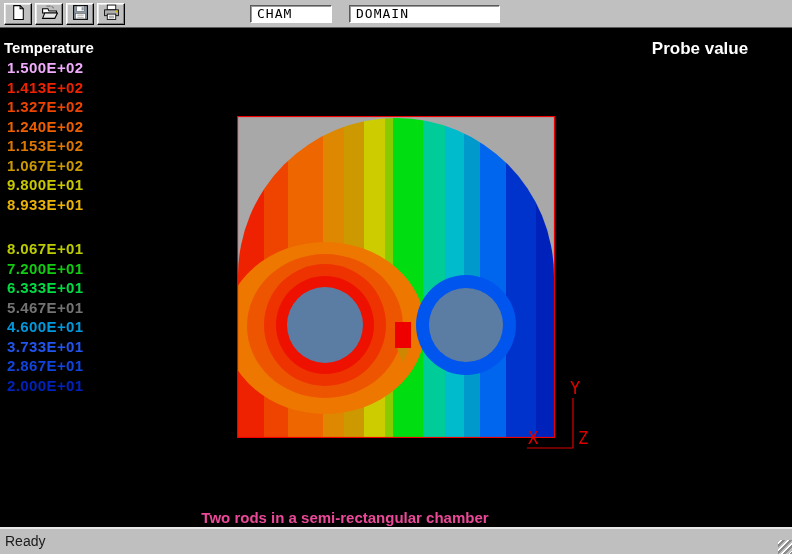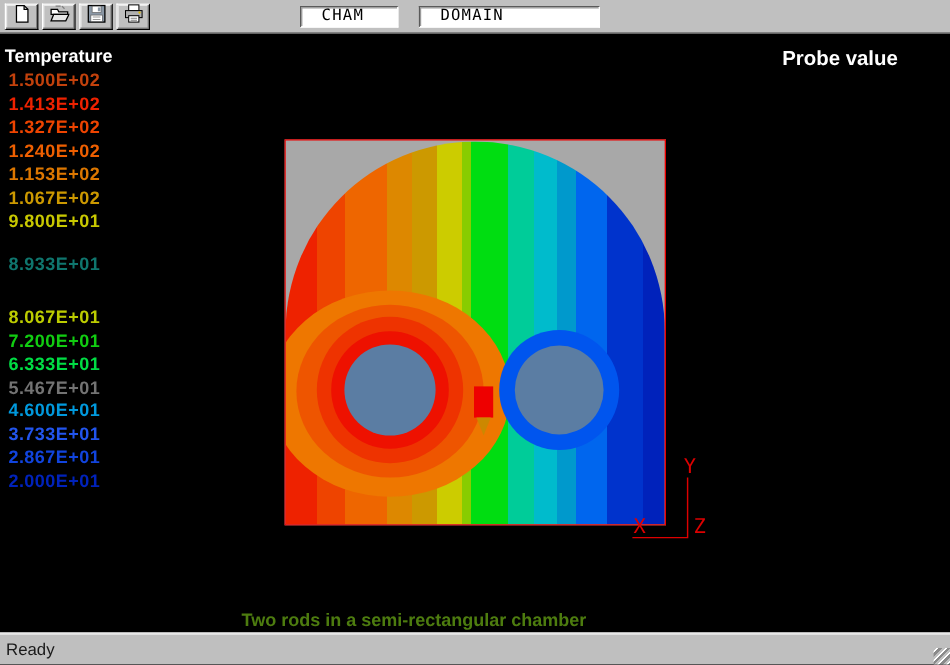--- a/index.html
+++ b/index.html
@@ -18,35 +18,35 @@
     background:#c0c0c0; border:1px solid; border-color:#ffffff #000000 #000000 #ffffff;
     box-shadow: inset -1px -1px 0 #808080, inset 1px 1px 0 #e8e8e8;
     display:flex; align-items:center; justify-content:center; cursor:pointer;
   }
   .tbtn svg { width:17px; height:17px; }
   .tfield {
     position:absolute; top:5px; height:18px; background:#ffffff;
     border:1px solid; border-color:#5a5a5a #ffffff #ffffff #5a5a5a;
     box-shadow: inset 1px 1px 0 #9a9a9a;
     font-family:"DejaVu Sans Mono", monospace; font-size:13px; letter-spacing:1px;
-    color:#000; line-height:16px; padding-left:17px;
+    color:#000; line-height:16px; padding-left:6px;
   }
   
   .canvas { position:absolute; left:0; top:29px; width:792px; height:498px; background:#000; }
   .legend-title { position:absolute; left:4px; top:10px; color:#fff; font-size:15px; font-weight:bold; }
   .legend-rows { position:absolute; left:7px; top:30px; }
   .legend-row { height:19.5px; font-size:15px; font-weight:bold; letter-spacing:0.4px; white-space:nowrap; }
   .probe { position:absolute; left:640px; top:10px; width:120px; text-align:center; color:#fff; }
   .probe-label { font-size:17px; font-weight:bold; }
   .probe-value { font-size:15px; font-weight:bold; letter-spacing:0.4px; margin-top:3px; }
   .plot { position:absolute; left:237px; top:87px; width:318px; height:322px; }
   .axis-triad { position:absolute; left:515px; top:343px; width:82px; height:84px; overflow:visible; }
   .axis-triad text { font-family:"DejaVu Sans Mono", monospace; font-size:17px; fill:#dd0000; }
   .caption { position:absolute; left:180px; top:480px; width:330px; text-align:center;
-             color:#4d7c0f; font-size:15px; font-weight:bold; white-space:nowrap; }
+             color:#ec4899; font-size:15px; font-weight:bold; white-space:nowrap; }
   
   .statusbar {
     position:absolute; left:0; top:527px; width:792px; height:27px;
     background:#bfbfbf; border-top:2px solid #e8e8e8;
     font-size:14px; color:#1a1a1a; line-height:24px; padding-left:5px;
   }
   .grip {
     position:absolute; right:0; bottom:0; width:14px; height:14px; cursor:nwse-resize;
     background:repeating-linear-gradient(135deg,#bfbfbf 0 2px,#ffffff 2px 3px,#8a8a8a 3px 5px);
   }
@@ -99,28 +99,28 @@
     </div>
 
     <div class="tfield" style="left:250px; width:82px">CHAM</div>
     <div class="tfield" style="left:349px; width:151px">DOMAIN</div>
   </div>
 
   <div class="canvas">
 
     <div class="legend-title">Temperature</div>
     <div class="legend-rows" id="legend-rows">
-        <div class="legend-row" style="color: #c2410c;">1.500E+02</div>
+        <div class="legend-row" style="color: #f0abfc;">1.500E+02</div>
         <div class="legend-row" style="color: rgb(238, 34, 0);">1.413E+02</div>
         <div class="legend-row" style="color: rgb(238, 68, 0);">1.327E+02</div>
         <div class="legend-row" style="color: rgb(238, 95, 0);">1.240E+02</div>
         <div class="legend-row" style="color: rgb(221, 119, 0);">1.153E+02</div>
         <div class="legend-row" style="color: rgb(204, 153, 0);">1.067E+02</div>
         <div class="legend-row" style="color: rgb(200, 200, 0);">9.800E+01</div>
-        <div class="legend-row" style="color: #0f766e; margin-top: 16px;">8.933E+01</div>
+        <div class="legend-row" style="color: #eab308;">8.933E+01</div>
         <div class="legend-row" style="color: rgb(188, 204, 0); margin-top: 25px;">8.067E+01</div>
         <div class="legend-row" style="color: rgb(17, 204, 17);">7.200E+01</div>
         <div class="legend-row" style="color: rgb(0, 221, 68);">6.333E+01</div>
         <div class="legend-row" style="color: #737373;">5.467E+01</div>
         <div class="legend-row" style="color: rgb(0, 153, 221);">4.600E+01</div>
         <div class="legend-row" style="color: rgb(34, 85, 238);">3.733E+01</div>
         <div class="legend-row" style="color: rgb(17, 68, 221);">2.867E+01</div>
         <div class="legend-row" style="color: rgb(0, 34, 187);">2.000E+01</div>
       </div>
 

